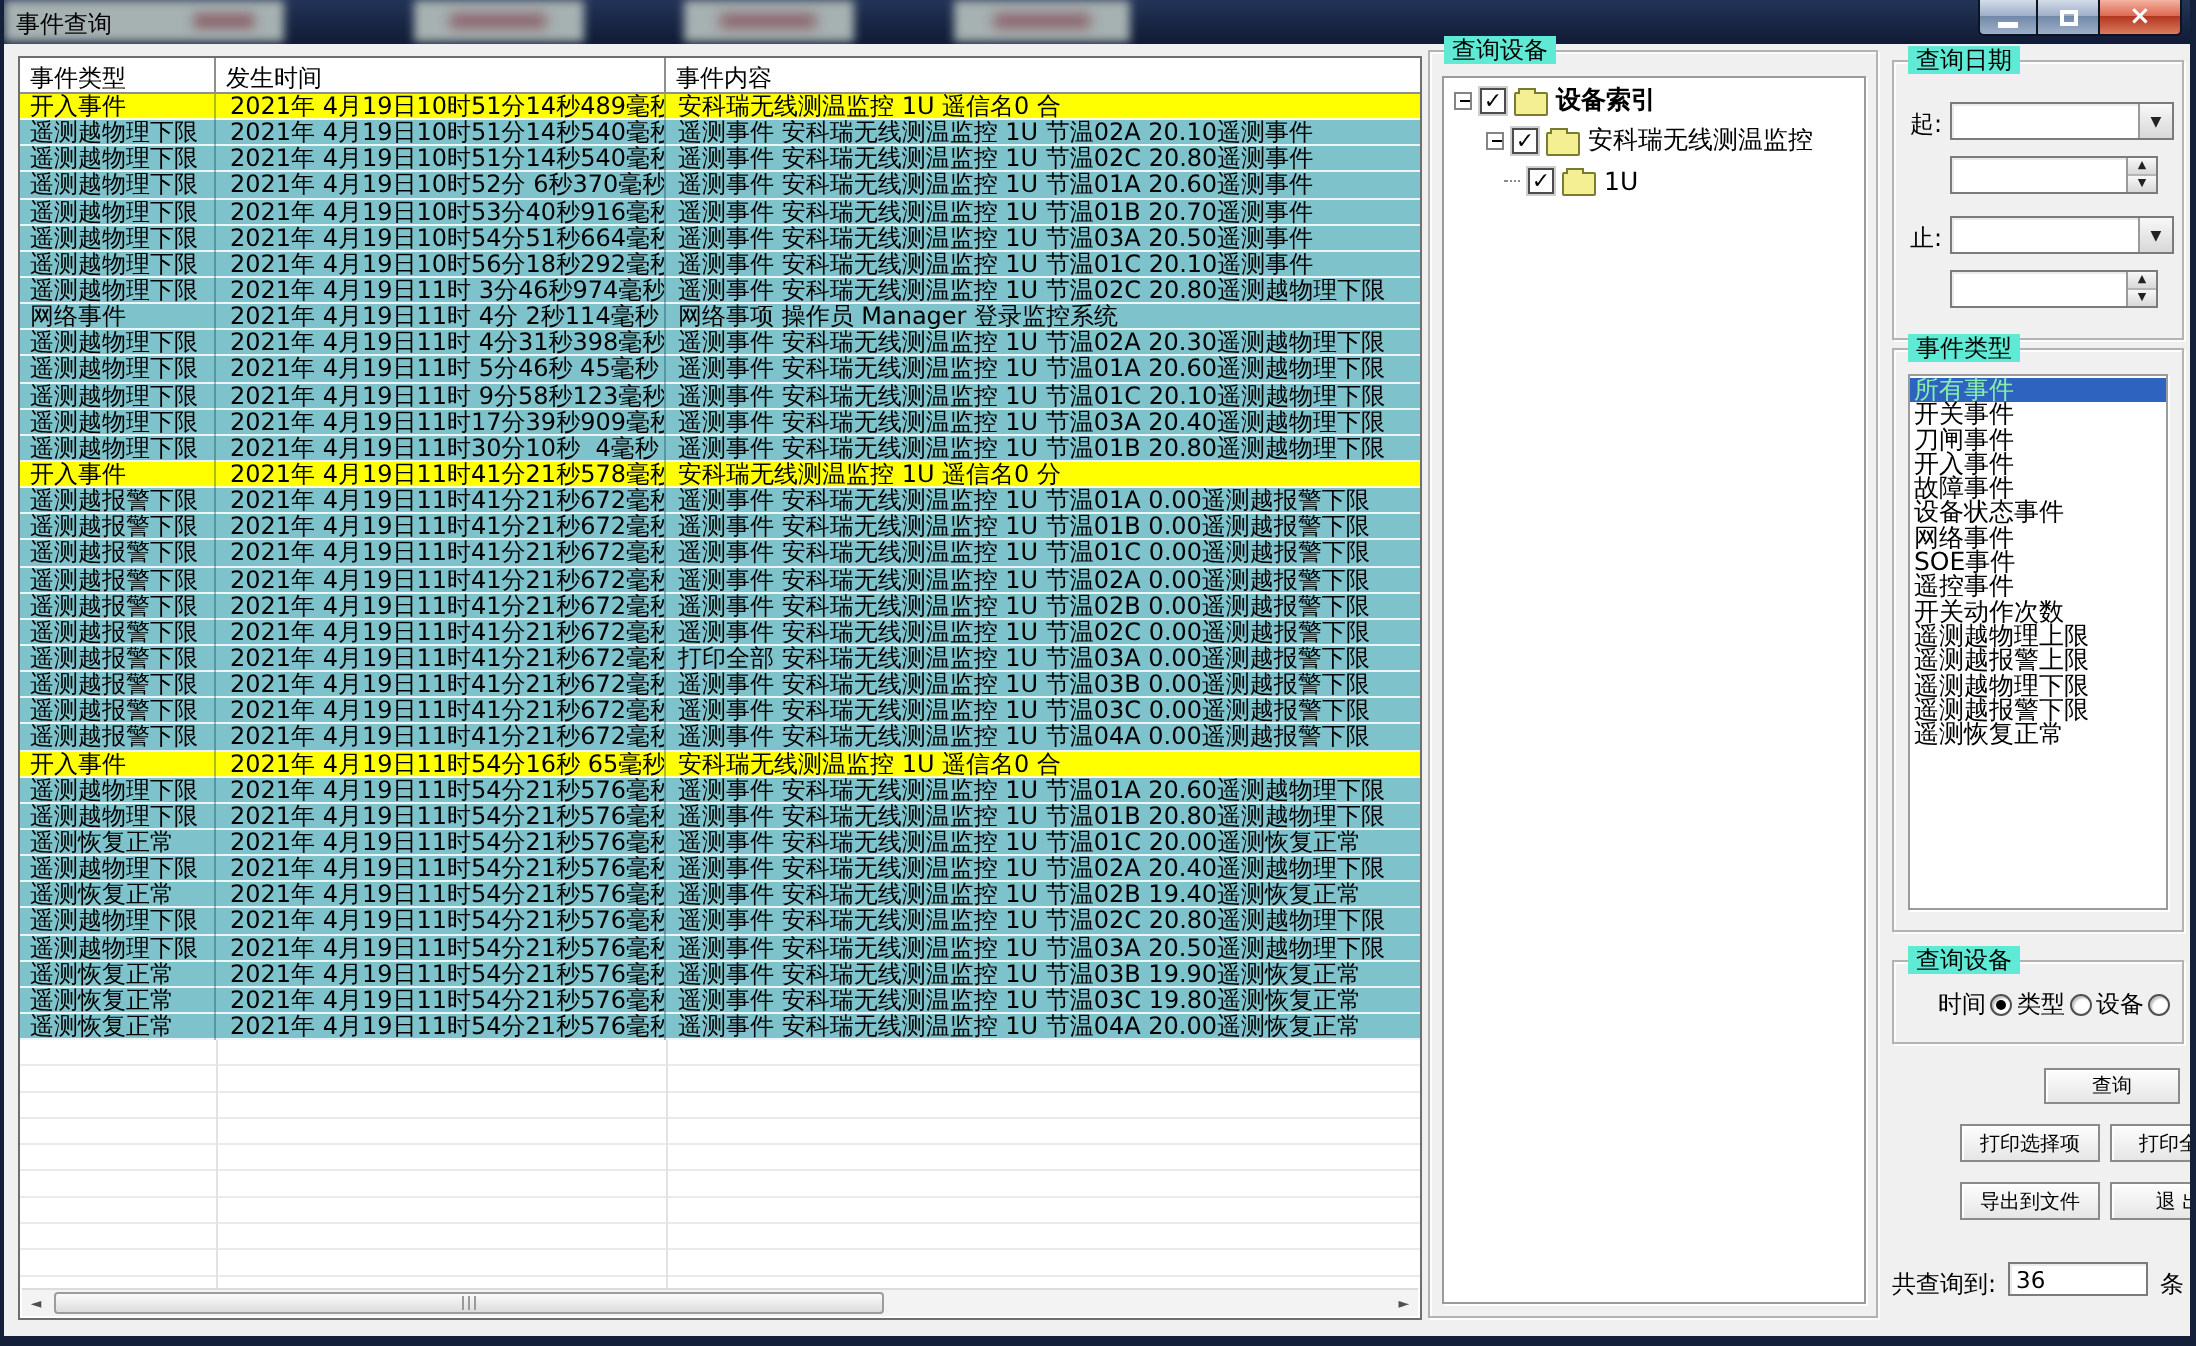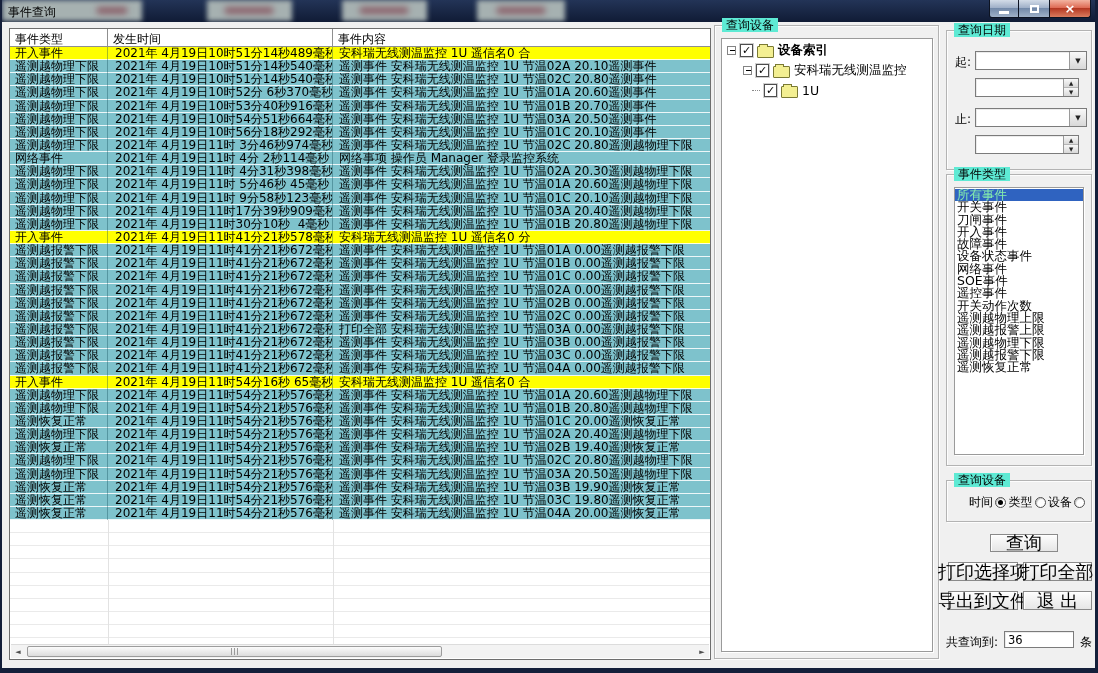--- a/index.html
+++ b/index.html
@@ -74,22 +74,22 @@
   .lbitem{font-size:12.5px;line-height:12.3px;height:12.3px;padding-left:2px;white-space:nowrap;overflow:visible;}
   .lbitem.sel{background:#2f63c0;color:#86efac;}
   
   .g-qtype{left:944px;top:480px;width:146px;height:42px;}
   .radio-row{position:absolute;left:6px;right:6px;top:13px;display:flex;justify-content:space-between;align-items:flex-start;padding-left:16px;}
   .radio-item{display:flex;align-items:center;gap:2px;font-size:12px;}
   .radio{width:11px;height:11px;border-radius:50%;border:1px solid #4f4f4f;background:#fff;box-shadow:inset 1px 1px 1px #c2c2c2;flex:0 0 auto;}
   .radio.checked{display:flex;align-items:center;justify-content:center;}
   .radio.checked::after{content:"";width:5px;height:5px;border-radius:50%;background:#000;}
   
-  .btn{position:absolute;display:flex;align-items:center;justify-content:center;font-size:18px;
-    background:linear-gradient(#fdfdfd,#e6e6e6);border:1px solid #8a8a8a;box-shadow:inset 1px 1px 0 #fff;white-space:pre;}
+  .btn{position:absolute;display:flex;align-items:center;justify-content:center;font-size:10px;
+    background:linear-gradient(#fdfdfd,#e6e6e6);border:1px solid #8a8a8a;box-shadow:inset 1px 1px 0 #fff;white-space:pre;margin-left:32px;}
   
   .f-label{position:absolute;left:944px;top:634px;font-size:12px;}
   .f-field{position:absolute;left:1002px;top:631px;width:70px;height:17px;background:#fff;border:1px solid #7b7b7b;
     box-shadow:inset 1px 1px 0 rgba(0,0,0,.08);font-size:11.5px;padding:1px 0 0 3px;}
   .f-unit{position:absolute;left:1078px;top:634px;font-size:12px;}
   b{font-weight:bold;}
 </style>
 </head>
 <body>
 

